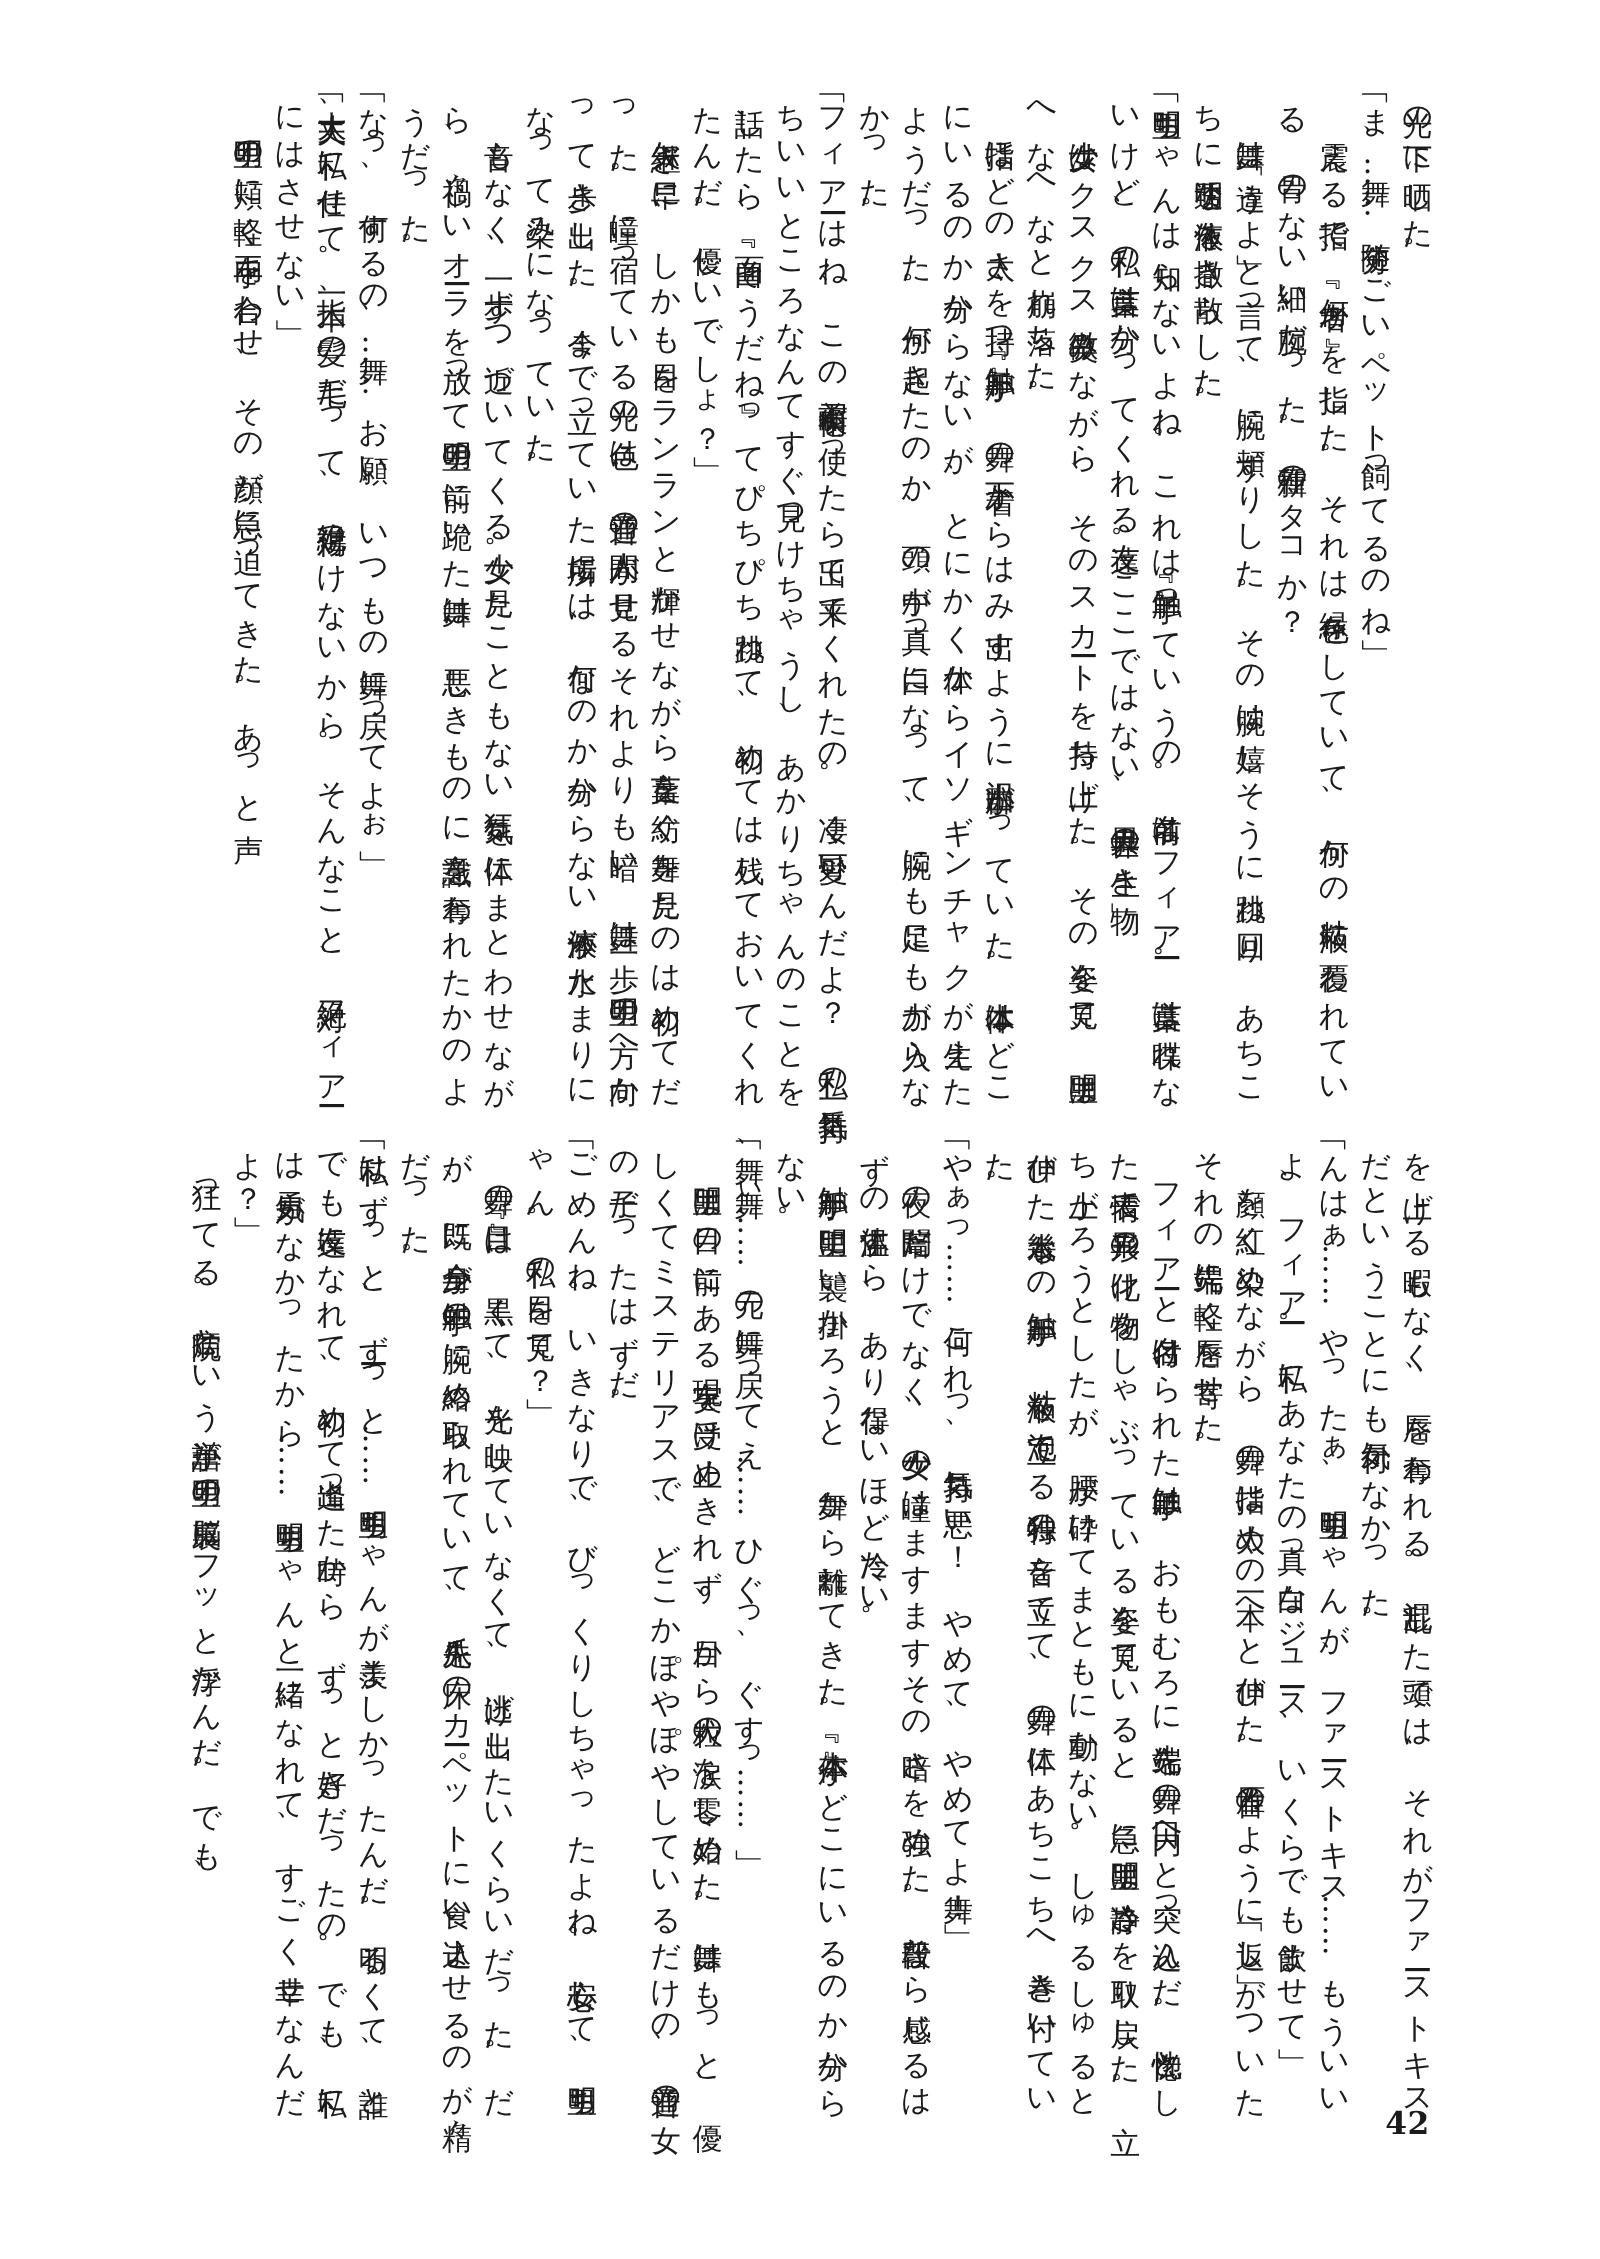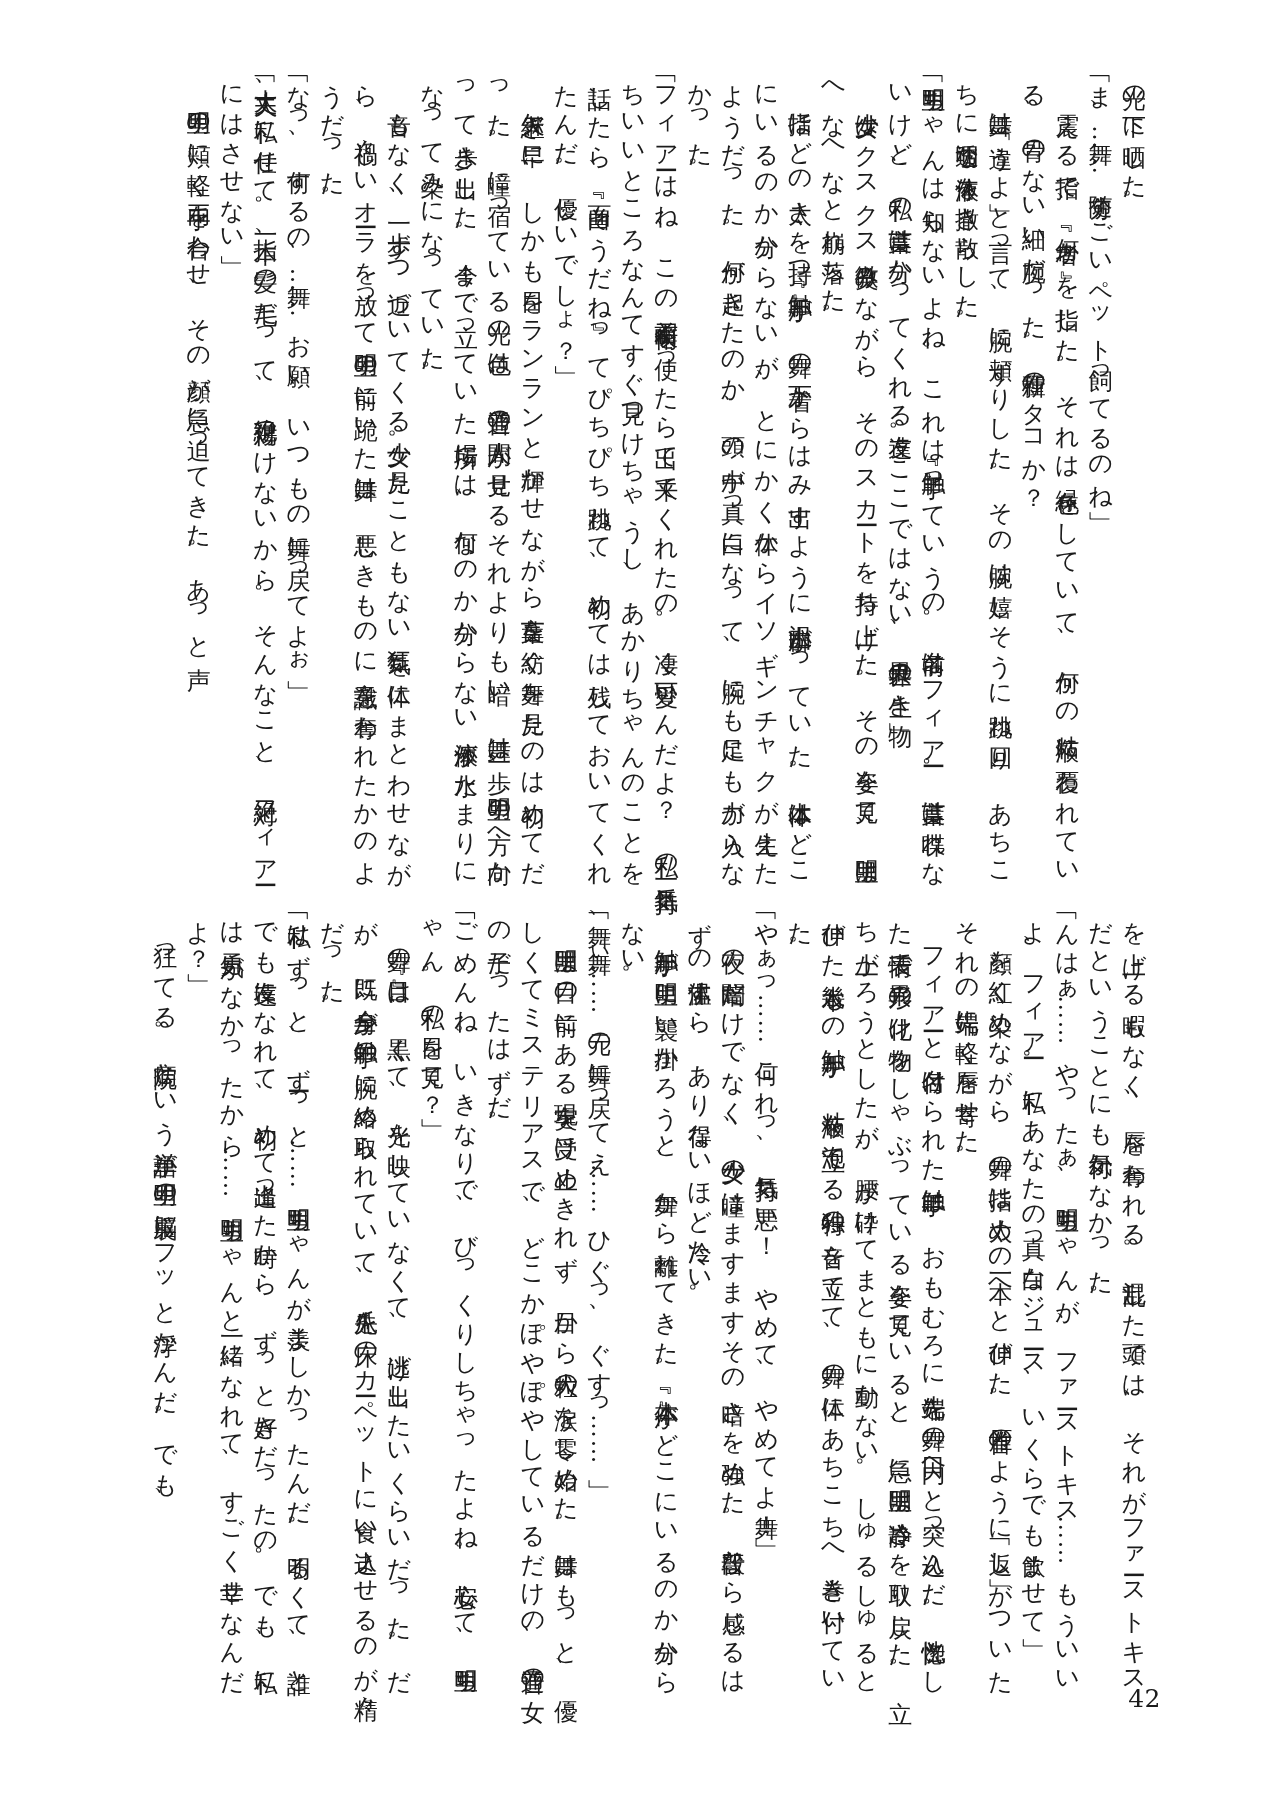--- a/index.html
+++ b/index.html
@@ -34,24 +34,25 @@
     top: 68px;
     height: 806px;
   }
   .vblock-bottom {
     top: 905px;
     height: 778px;
   }
   .page-number {
     position: absolute;
     top: 1684px;
-    right: 119px;
+    right: 136px;
     font-size: 25px;
     letter-spacing: 0.5px;
     writing-mode: horizontal-tb;
+    font-weight: bold;
   }
 </style>
 </head>
 <body>
 
 <div class="page">
 
   <div class="vblock vblock-top">
     <p>光の下に晒した。</p>
     <p>「ま、舞……随分すごいペット飼ってるのね」</p>

